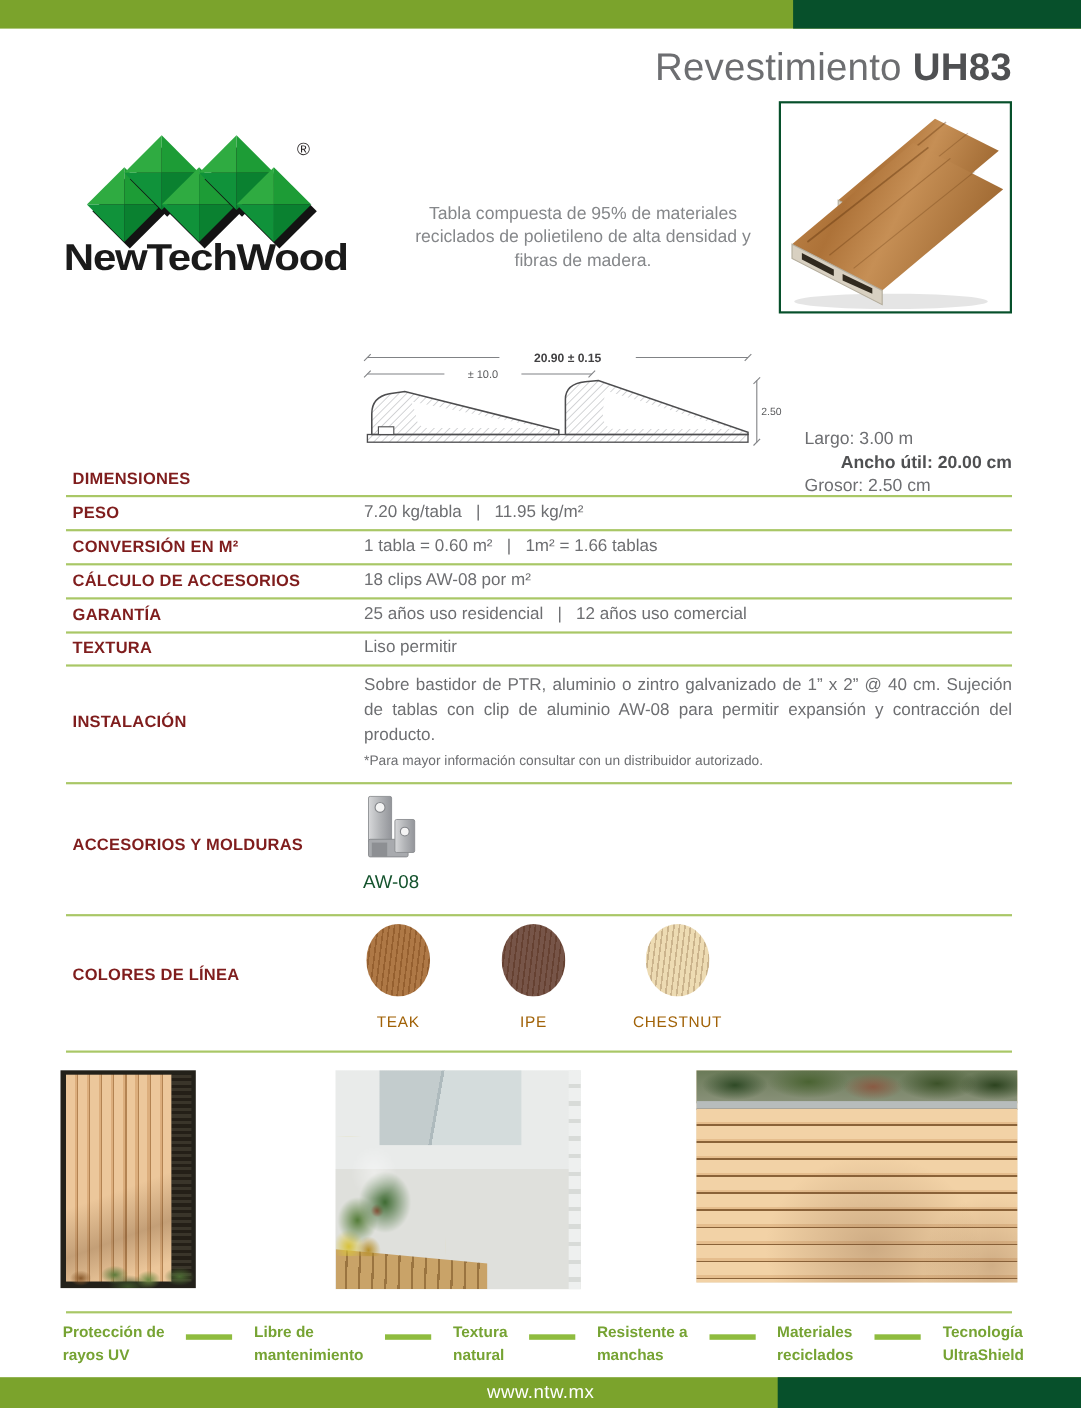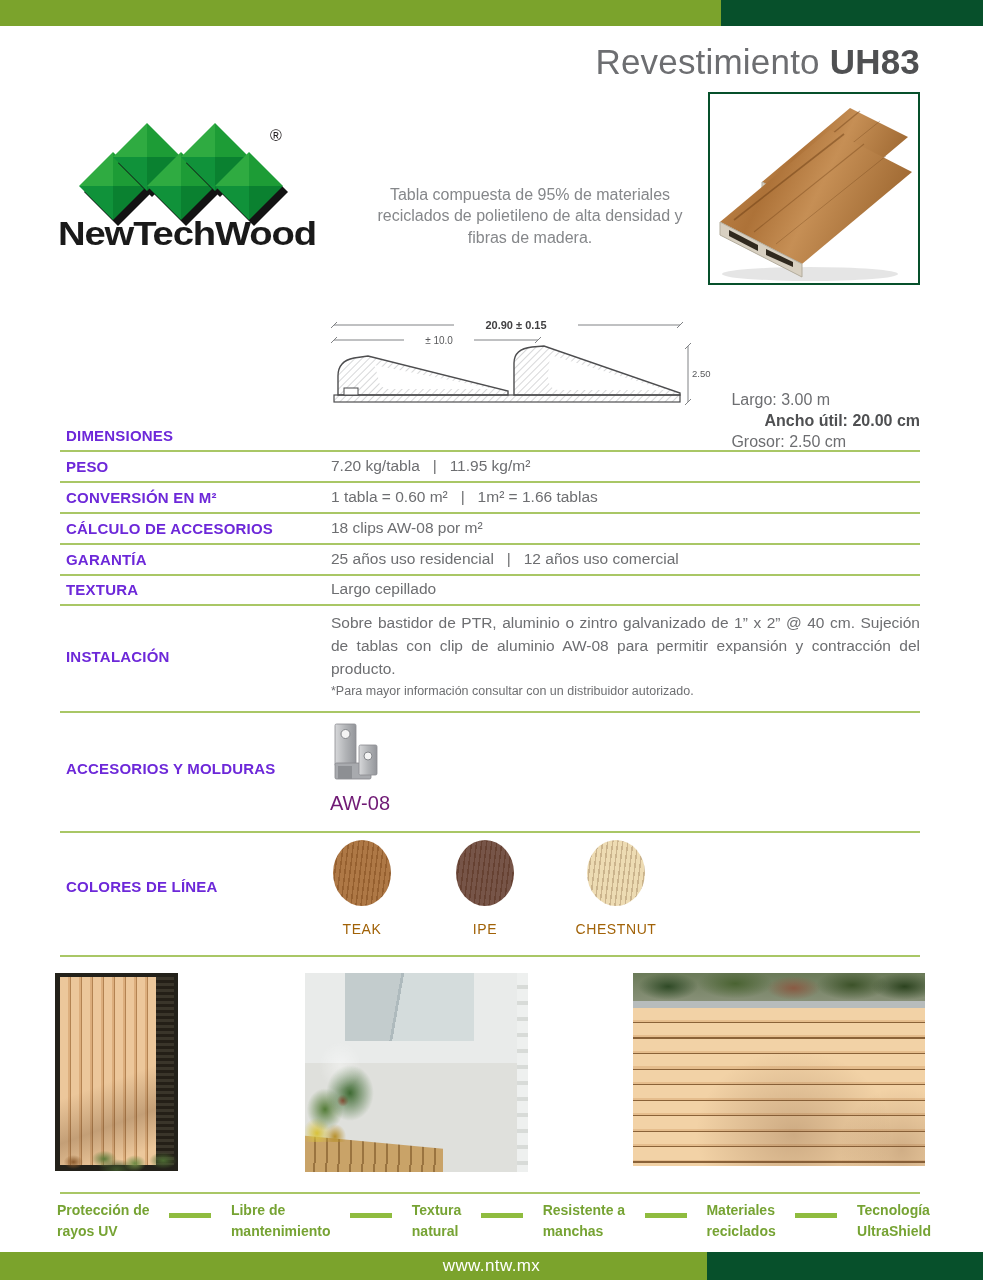--- a/index.html
+++ b/index.html
@@ -25,28 +25,28 @@
   
   .description{position:absolute;left:358px;top:184px;width:344px;text-align:center;
     font-size:16px;line-height:1.34;color:#85878a;}
   
   .drawing{position:absolute;left:326px;top:316px;width:392px;height:100px;}
   
   .summary{position:absolute;right:63px;top:389px;text-align:left;font-size:16px;line-height:1.32;color:#6d6e71;}
   .summary .strong{font-weight:700;color:#4f5052;margin-left:33px;}
   
   .rule{position:absolute;left:60px;width:860px;height:2px;background:var(--rule-green,#a9c766);}
-  .spec-label{position:absolute;left:66px;font-weight:700;font-size:15px;color:#6d28d9;letter-spacing:.2px;}
+  .spec-label{position:absolute;left:66px;font-weight:700;font-size:15px;color:#7f1d1d;letter-spacing:.2px;}
   .spec-value{position:absolute;left:331px;font-size:15.5px;color:#6d6e71;white-space:pre-wrap;}
   .install-text{position:absolute;left:331px;top:612px;width:589px;font-size:15.5px;line-height:1.48;
     color:#6d6e71;text-align:justify;text-align-last:left;}
   .install-note{position:absolute;left:331px;top:684px;font-size:12.5px;color:#6d6e71;}
   
   .clip-art{position:absolute;left:331px;top:723px;width:50px;height:64px;}
-  .clip-caption{position:absolute;left:330px;top:792px;font-size:20px;color:#701a75;}
+  .clip-caption{position:absolute;left:330px;top:792px;font-size:17px;color:#14532d;}
   
   .swatch{position:absolute;top:840px;width:58px;height:66px;border-radius:50%;
     background-image:repeating-linear-gradient(97deg,rgba(70,30,5,.20) 0 1.5px,rgba(255,255,255,.06) 1.5px 5px);
   }
   .swatch-label{position:absolute;top:921px;width:120px;text-align:center;font-size:14px;color:#a16207;letter-spacing:.6px;}
   
   .photo{position:absolute;overflow:hidden;}
   .photo1{left:55px;top:973px;width:123px;height:198px;background:#23211a;}
   .photo1 .slats{position:absolute;left:5px;top:4px;right:22px;bottom:6px;
     background:
@@ -217,21 +217,21 @@
   <div class="spec-label" style="top:427px">DIMENSIONES</div>
   <div class="spec-label" style="top:458px">PESO</div>
   <div class="spec-value" style="top:457px">7.20 kg/tabla   |   11.95 kg/m²</div>
   <div class="spec-label" style="top:489px">CONVERSIÓN EN M²</div>
   <div class="spec-value" style="top:488px">1 tabla = 0.60 m²   |   1m² = 1.66 tablas</div>
   <div class="spec-label" style="top:520px">CÁLCULO DE ACCESORIOS</div>
   <div class="spec-value" style="top:519px">18 clips AW-08 por m²</div>
   <div class="spec-label" style="top:551px">GARANTÍA</div>
   <div class="spec-value" style="top:550px">25 años uso residencial   |   12 años uso comercial</div>
   <div class="spec-label" style="top:581px">TEXTURA</div>
-  <div class="spec-value" style="top:580px">Largo cepillado</div>
+  <div class="spec-value" style="top:580px">Liso permitir</div>
 
   <div class="spec-label" style="top:648px">INSTALACIÓN</div>
   <div class="install-text">Sobre bastidor de PTR, aluminio o zintro galvanizado de 1” x 2” @ 40 cm. Sujeción de tablas con clip de aluminio AW-08 para permitir expansión y contracción del producto.</div>
   <div class="install-note">*Para mayor información consultar con un distribuidor autorizado.</div>
 
   <div class="spec-label" style="top:760px">ACCESORIOS Y MOLDURAS</div>
   <svg class="clip-art" viewBox="0 0 50 64">
     <defs>
       <linearGradient id="metal" x1="0" y1="0" x2="1" y2="0">
         <stop offset="0" stop-color="#d7d8da"></stop>

